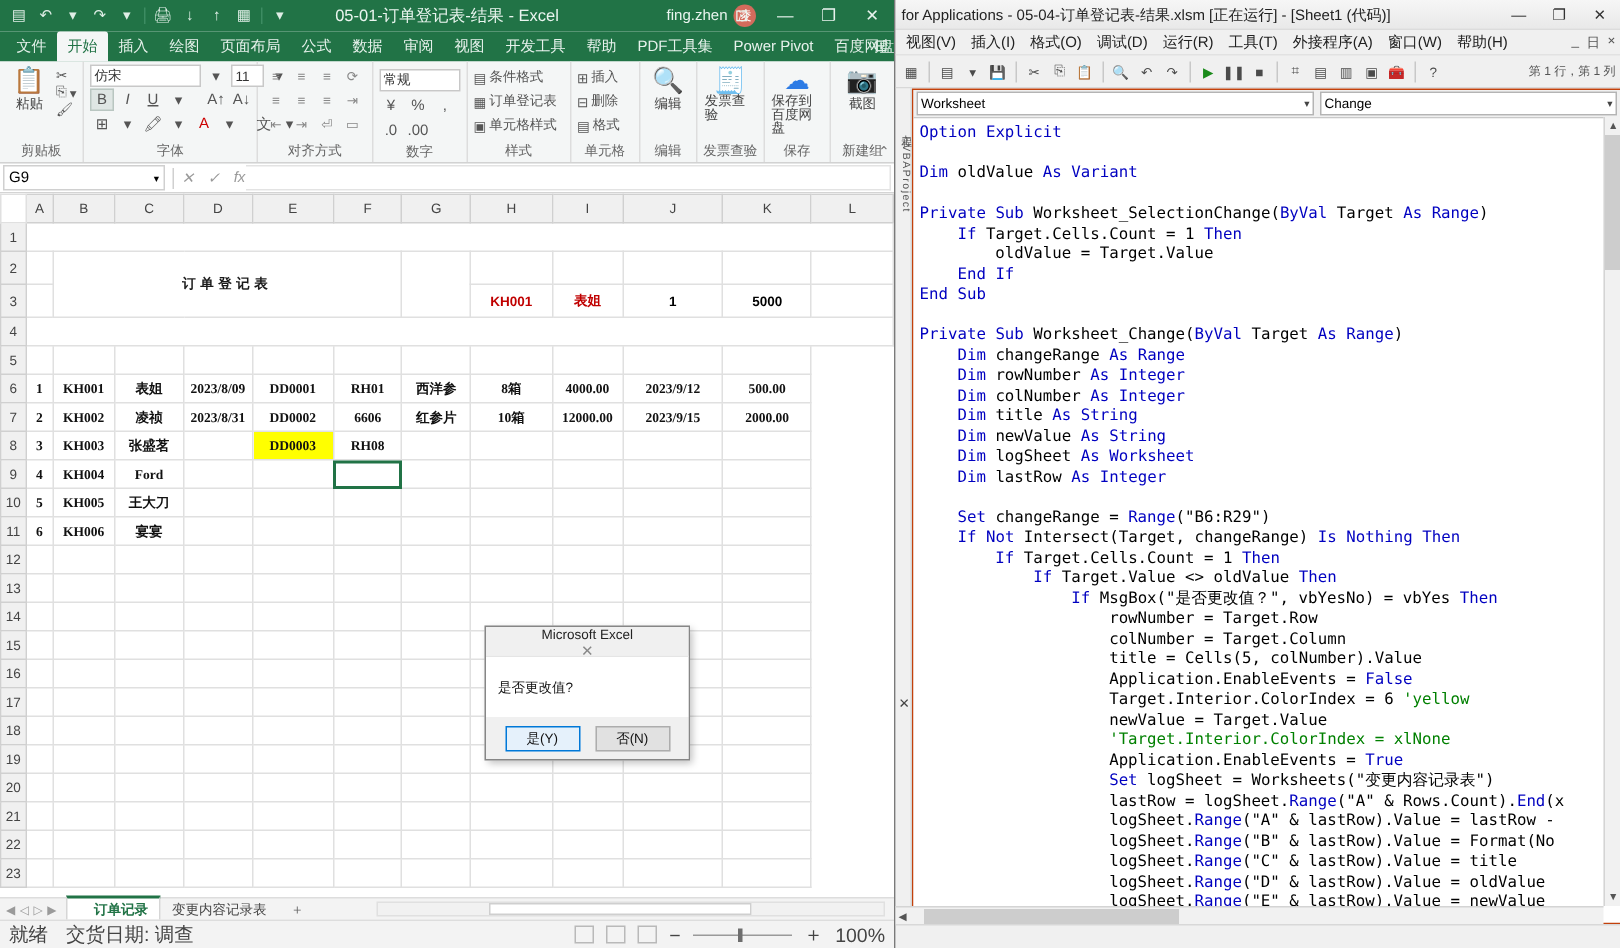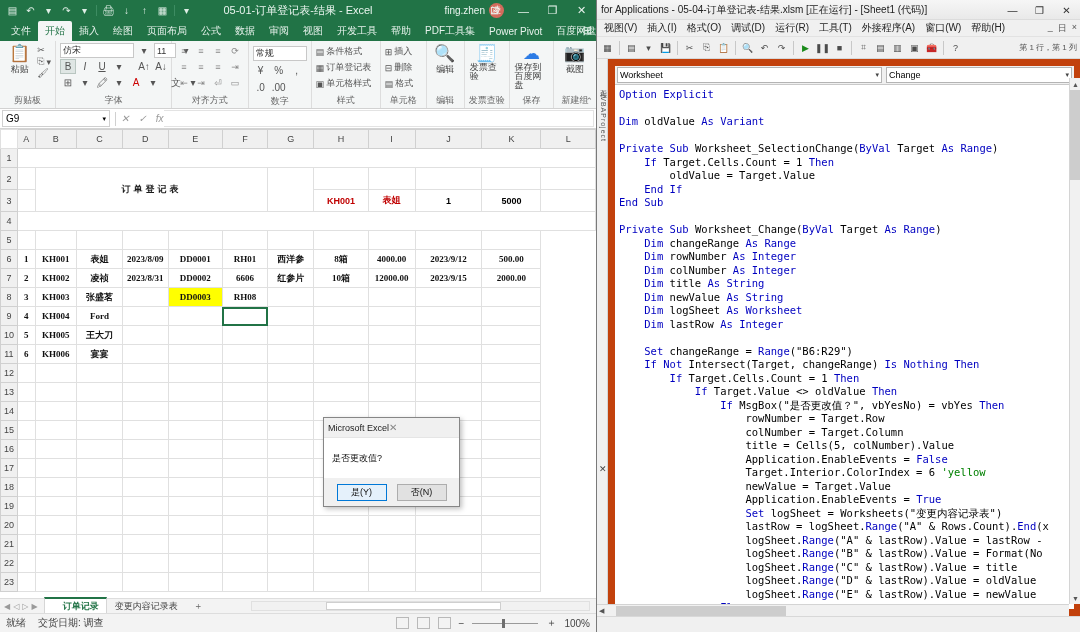--- a/index.html
+++ b/index.html
@@ -133,21 +133,21 @@
   .dcell.yellow { background: #ffff00; }
   .selcell { outline: 2px solid #217346; outline-offset: -2px; }
 
   .dialog {
     position: absolute; left: 323px; top: 288px; width: 137px; height: 90px;
     background: #f0f0f0; border: 1px solid #868686; box-shadow: 2px 2px 5px rgba(0,0,0,.25);
     display: flex; flex-direction: column;
   }
   .dlg-title {
     height: 19px; background: #f0f0f0; display: flex; align-items: center;
-    padding: 0 4px; font-size: 9px; color: #222;
+    padding: 0 4px; font-size: 9px; color: #222; flex-direction: column;
   }
   .dlg-title .x { color: #888; font-size: 10px; }
   .dlg-body { flex: 1; background: #fff; padding: 14px 0 0 8px; font-size: 9px; color: #111; border-top: 1px solid #e5e5e5; }
   .dlg-foot { height: 28px; display: flex; align-items: center; justify-content: center; gap: 10px; background: #f0f0f0; }
   .dlg-btn {
     width: 50px; height: 17px; font-size: 9px; background: #e1e1e1; border: 1px solid #adadad;
     display: flex; align-items: center; justify-content: center; color: #111;
   }
   .dlg-btn.default { border: 1px solid #0078d7; background: #e5f1fb; }
 
@@ -158,21 +158,21 @@
   .sheettabs { display: flex; align-items: center; gap: 0; padding-left: 48px; font-size: 9px; }
   .sheettabs .st { padding: 1px 7px; color: #444; border: 1px solid transparent; }
   .sheettabs .st.active { background: #fff; color: #217346; font-weight: bold; border: 1px solid #d6d6d6; border-top: 2px solid #217346; padding-left: 18px; }
   .sheettabs .plus { padding: 0 8px; color: #666; }
   .hsbar { flex: 1; margin: 0 6px 0 40px; height: 10px; background: #f1f1f1; border: 1px solid #e0e0e0; position: relative; }
   .hsbar .thumb { position: absolute; left: 22%; width: 52%; top: 0; bottom: 0; background: #fff; border: 1px solid #cfcfcf; }
 
   .xl-status {
     position: absolute; left: 0; bottom: 0; width: 596px; height: 19px;
     background: #f3f3f3; border-top: 1px solid #ddd; display: flex; align-items: center;
-    font-size: 10px; color: #444; padding: 0 6px; gap: 12px;
+    font-size: 13px; color: #444; padding: 0 6px; gap: 12px;
   }
   .xl-status .right { margin-left: auto; display: flex; align-items: center; gap: 8px; }
   .viewbtn { width: 13px; height: 12px; border: 1px solid #b9b9b9; }
   .zoomslider { width: 66px; height: 10px; position: relative; }
   .zoomslider .line { position: absolute; top: 5px; left: 0; right: 0; height: 1px; background: #9a9a9a; }
   .zoomslider .knob { position: absolute; top: 1px; left: 30px; width: 3px; height: 9px; background: #6e6e6e; }
 
   
   .vba {
     position: absolute; left: 596px; top: 0; width: 484px; height: 632px;
@@ -204,21 +204,21 @@
   .vb-toolbar .tsep { width: 1px; height: 14px; background: #c8c8c8; margin: 0 2px; }
   .vb-toolbar .pos { margin-left: auto; font-size: 8px; color: #555; }
 
   .vb-pane { position: absolute; left: 0; top: 59px; width: 484px; bottom: 16px; display: flex; }
   .vb-rail { width: 11px; background: #f0f0f0; border-right: 1px solid #d5d5d5; position: relative; }
   .vb-rail .railtxt {
     position: absolute; top: 26px; left: 1px; font-size: 7px; color: #555;
     writing-mode: vertical-rl; letter-spacing: 1px;
   }
   .vb-rail .railx { position: absolute; top: 405px; left: 2px; font-size: 9px; color: #444; }
-  .code-win { flex: 1; display: flex; flex-direction: column; background: #fff; border: 7px solid #c2410c; margin: 0; }
+  .code-win { flex: 1; display: flex; flex-direction: column; background: #fff; border: 1px solid #c2410c; margin: 0; }
   .code-dropdowns { height: 19px; display: flex; background: #f0f0f0; border-bottom: 1px solid #c9c9c9; }
   .cdd {
     display: flex; align-items: center; justify-content: space-between;
     border: 1px solid #b4b4b4; background: #fff; height: 16px; margin: 1px 2px; font-size: 9px; padding: 0 2px;
   }
   .cdd.left { width: 265px; }
   .cdd.right { flex: 1; }
   .cdd .arrow { font-size: 7px; color: #444; }
   .code-area {
     flex: 1; background: #fff; overflow: hidden; position: relative;
@@ -954,20 +954,21 @@
     <span class="kw">If</span> <span class="kw">Not</span> Intersect(Target, changeRange) <span class="kw">Is</span> <span class="kw">Nothing</span> <span class="kw">Then</span>
         <span class="kw">If</span> Target.Cells.Count = 1 <span class="kw">Then</span>
             <span class="kw">If</span> Target.Value &lt;&gt; oldValue <span class="kw">Then</span>
                 <span class="kw">If</span> MsgBox("是否更改值？", vbYesNo) = vbYes <span class="kw">Then</span>
                     rowNumber = Target.Row
                     colNumber = Target.Column
                     title = Cells(5, colNumber).Value
                     Application.EnableEvents = <span class="kw">False</span>
                     Target.Interior.ColorIndex = 6 <span class="cm">'yellow</span>
                     newValue = Target.Value
+                    <span class="cm">'Target.Interior.ColorIndex = xlNone</span>
                     Application.EnableEvents = <span class="kw">True</span>
                     <span class="kw">Set</span> logSheet = Worksheets("变更内容记录表")
                     lastRow = logSheet.<span class="kw">Range</span>("A" &amp; Rows.Count).<span class="kw">End</span>(x
                     logSheet.<span class="kw">Range</span>("A" &amp; lastRow).Value = lastRow -
                     logSheet.<span class="kw">Range</span>("B" &amp; lastRow).Value = Format(No
                     logSheet.<span class="kw">Range</span>("C" &amp; lastRow).Value = title
                     logSheet.<span class="kw">Range</span>("D" &amp; lastRow).Value = oldValue
                     logSheet.<span class="kw">Range</span>("E" &amp; lastRow).Value = newValue
                 <span class="kw">Else</span>
                     Target.Value = oldValue

